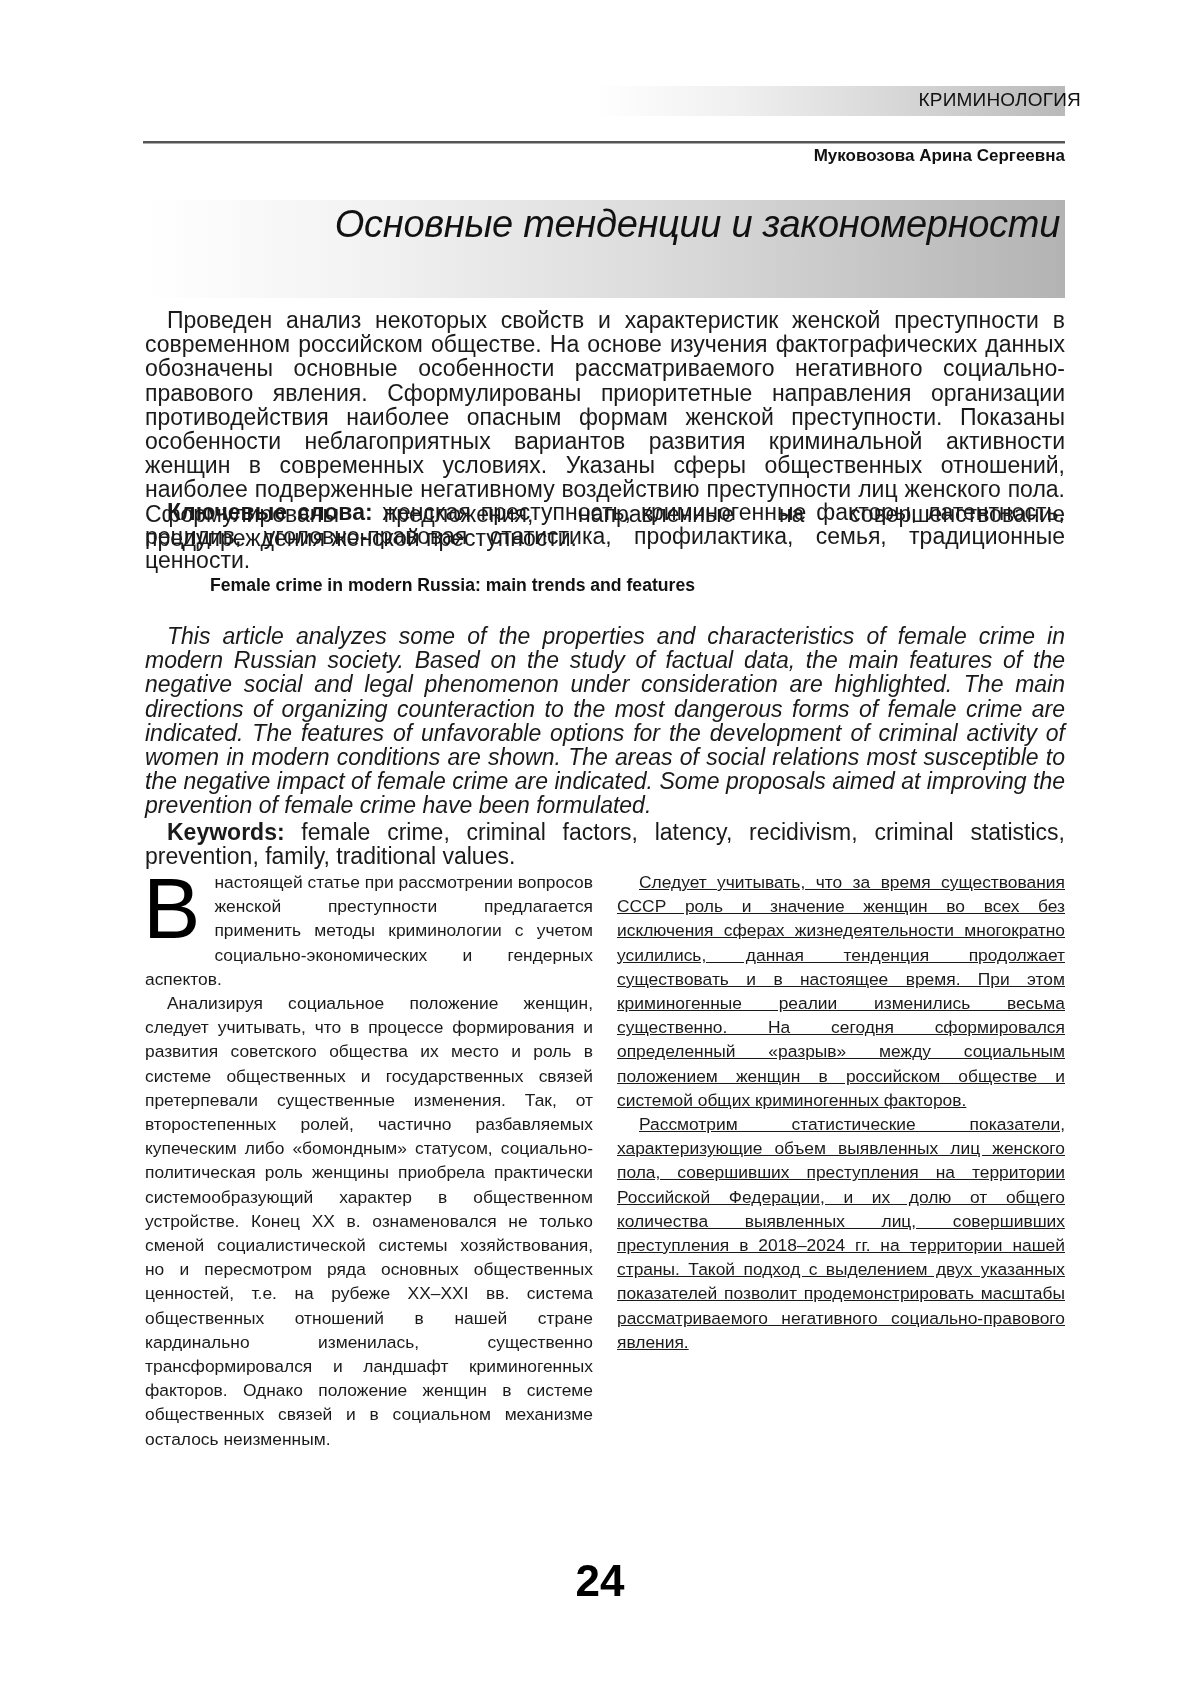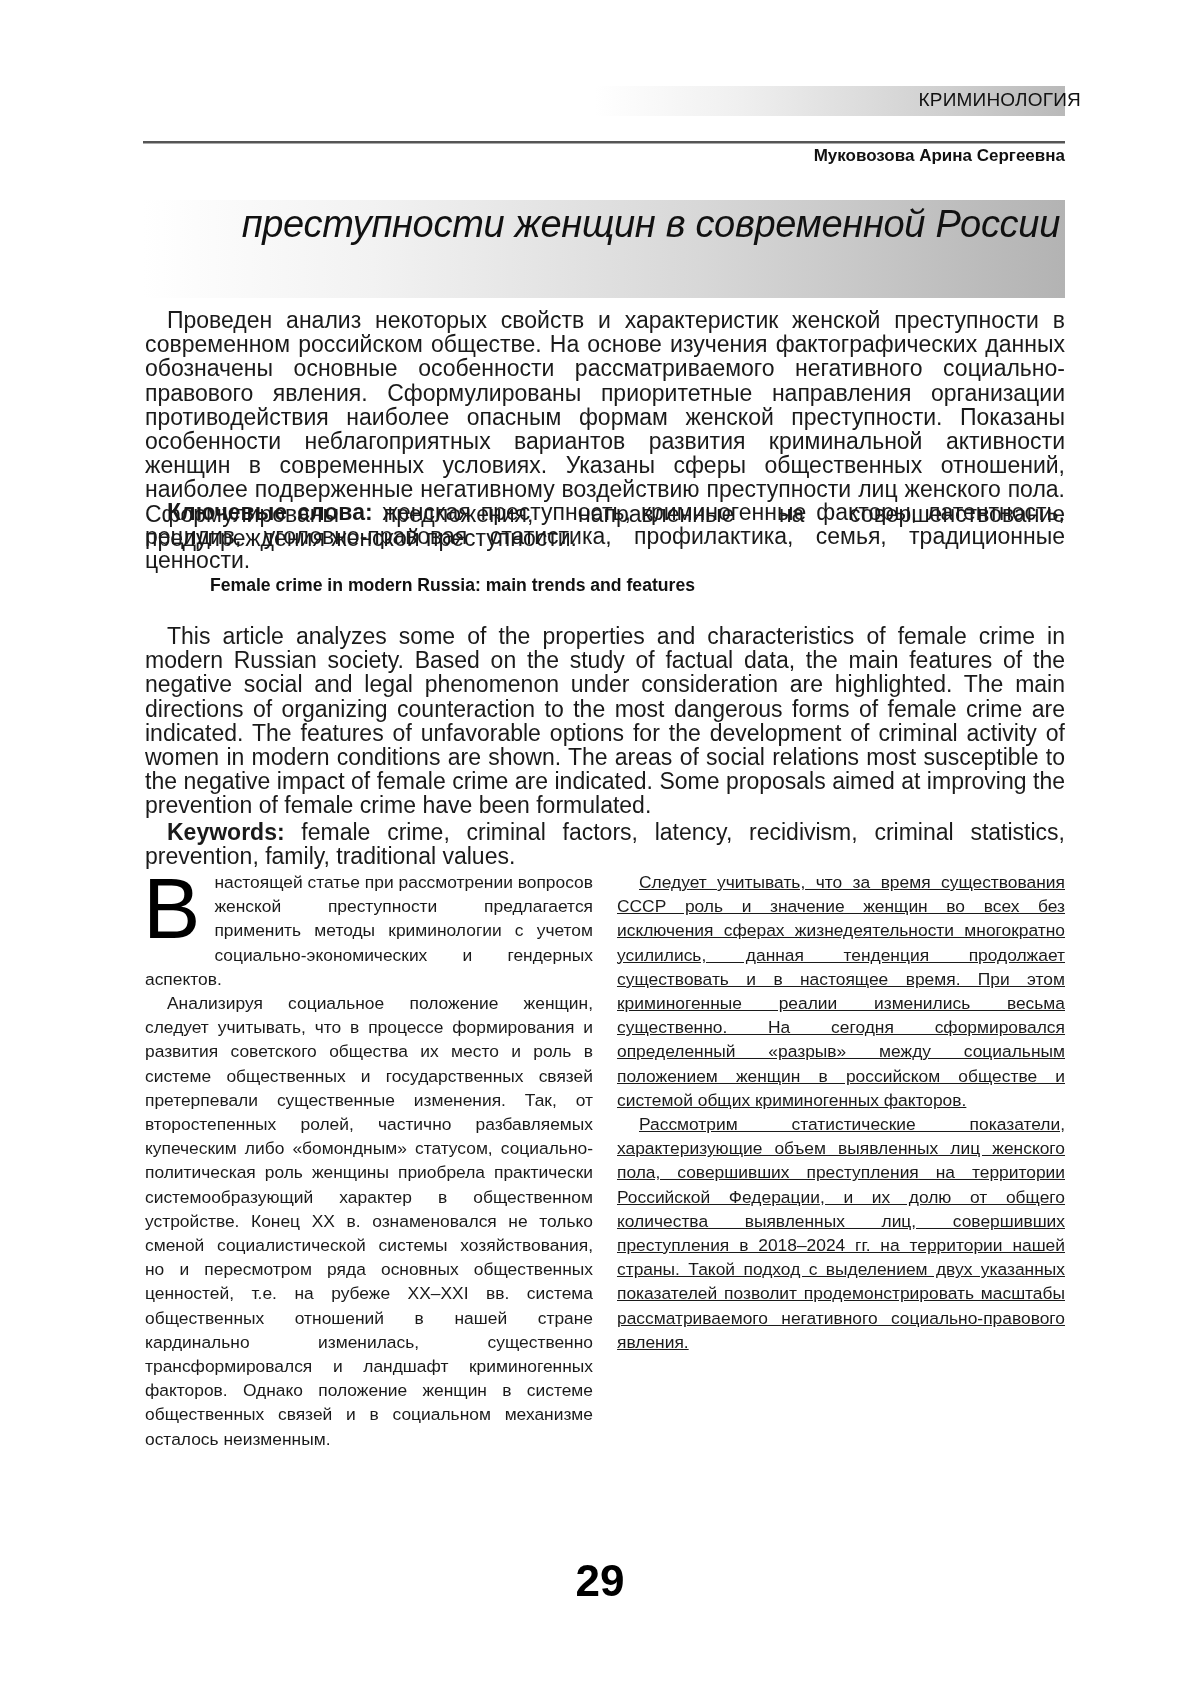--- a/index.html
+++ b/index.html
@@ -37,21 +37,21 @@
     font-size: 23px; line-height: 24.2px; text-align: justify; color: #1a1a1a;
   }
   .block p { margin: 0; text-indent: 22px; }
   .kw-label { font-weight: bold; margin-top: 35px; }
   .abstract-ru { top: 308px; }
   .keywords-ru { top: 500px; }
   .en-title {
     position: absolute; left: 167px; top: 575px;
     font-size: 17.6px; font-weight: bold; color: #111; margin-left: 43px;
   }
-  .abstract-en { top: 624px; }
+  .abstract-en { top: 624px; font-style: italic; }
   .keywords-en { top: 820px; }
   .col {
     position: absolute; top: 870px; width: 448px;
     font-size: 17.4px; line-height: 24.2px; text-align: justify; color: #1a1a1a;
   }
   .col p { margin: 0; text-indent: 22px; }
   .col-left { left: 145px; }
   .col-right { left: 617px; text-decoration: underline; }
   .dropcap {
     float: left; font-size: 86px; line-height: 68px; height: 70px;
@@ -66,21 +66,21 @@
 </head>
 <body>
 
 <div class="rubric-band"></div>
 <div class="rubric">КРИМИНОЛОГИЯ</div>
 <div class="top-rule"></div>
 <div class="author">Муковозова Арина Сергеевна</div>
 
 <div class="title-band"></div>
 <div class="title">
-  <div>преступности женщин в современной России</div>
+  <div>Основные тенденции и закономерности</div>
 </div>
 
 <div class="block abstract-ru">
   <p>Проведен анализ некоторых свойств и характеристик женской преступности в современном российском обществе. На основе изучения фактографических данных обозначены основные особенности рассматриваемого негативного социально-правового явления. Сформулированы приоритетные направления организации противодействия наиболее опасным формам женской преступности. Показаны особенности неблагоприятных вариантов развития криминальной активности женщин в современных условиях. Указаны сферы общественных отношений, наиболее подверженные негативному воздействию преступности лиц женского пола. Сформулированы предложения, направленные на совершенствование предупреждения женской преступности.</p>
 </div>
 <div class="block keywords-ru">
   <p><span class="kw-label">Ключевые слова:</span><span> женская преступность, криминогенные факторы, латентность, рецидив, уголовно-правовая статистика, профилактика, семья, традиционные ценности.</span></p>
 </div>
 
 <div class="en-title">Female crime in modern Russia: main trends and features</div>
@@ -95,13 +95,13 @@
 <div class="col col-left">
   <p class="first"><span class="dropcap">В</span><span>настоящей статье при рассмотрении вопросов женской преступности предлагается применить методы криминологии с учетом социально-экономических и гендерных аспектов.</span></p>
   <p>Анализируя социальное положение женщин, следует учитывать, что в процессе формирования и развития советского общества их место и роль в системе общественных и государственных связей претерпевали существенные изменения. Так, от второстепенных ролей, частично разбавляемых купеческим либо «бомондным» статусом, социально-политическая роль женщины приобрела практически системообразующий характер в общественном устройстве. Конец ХХ в. ознаменовался не только сменой социалистической системы хозяйствования, но и пересмотром ряда основных общественных ценностей, т.е. на рубеже ХХ–ХХI вв. система общественных отношений в нашей стране кардинально изменилась, существенно трансформировался и ландшафт криминогенных факторов. Однако положение женщин в системе общественных связей и в социальном механизме осталось неизменным.</p>
 </div>
 
 <div class="col col-right">
   <p>Следует учитывать, что за время существования СССР роль и значение женщин во всех без исключения сферах жизнедеятельности многократно усилились, данная тенденция продолжает существовать и в настоящее время. При этом криминогенные реалии изменились весьма существенно. На сегодня сформировался определенный «разрыв» между социальным положением женщин в российском обществе и системой общих криминогенных факторов.</p>
   <p>Рассмотрим статистические показатели, характеризующие объем выявленных лиц женского пола, совершивших преступления на территории Российской Федерации, и их долю от общего количества выявленных лиц, совершивших преступления в 2018–2024 гг. на территории нашей страны. Такой подход с выделением двух указанных показателей позволит продемонстрировать масштабы рассматриваемого негативного социально-правового явления.</p>
 </div>
 
-<div class="page-num">29</div>
+<div class="page-num">24</div>
 
 </body></html>

